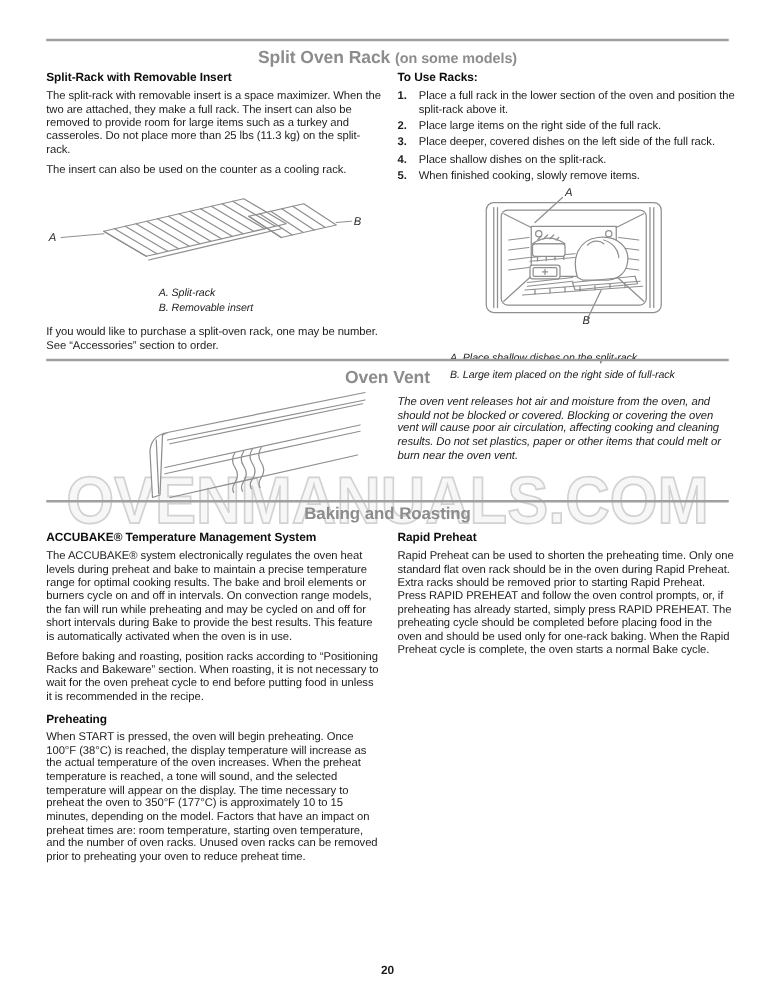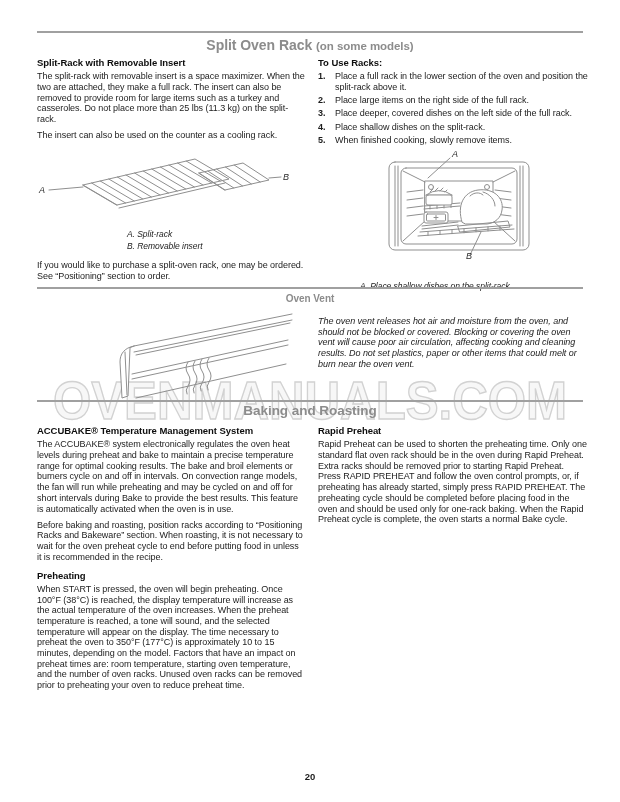--- a/index.html
+++ b/index.html
@@ -12,21 +12,21 @@
   #rule-top  { top:31px;  height:2px; }
   #rule-vent { top:287px; height:1.5px; }
   #rule-bake { top:400px; height:1.5px; }
 
   .section-title {
     position:absolute; left:0; width:620px; text-align:center;
     color:#8c8c8c; font-weight:bold; z-index:2; white-space:nowrap;
   }
   #title-split { top:37px; font-size:14px; }
   #title-split .suffix { font-size:11.5px; }
-  #title-vent  { top:293px; font-size:10px; }
+  #title-vent  { top:293px; font-size:14px; }
   #title-bake  { top:403px; font-size:13.5px; }
 
   .col { position:absolute; z-index:2; font-size:9px; line-height:1.19; }
   .subhead { font-size:9.5px; font-weight:bold; color:#0e0e0e; margin:0 0 3px 0; }
   .col p { margin:0 0 5.5px 0; }
 
   .step { display:flex; margin-bottom:2.5px; }
   .step .num { width:17px; flex:none; font-weight:bold; }
   .step .txt { flex:1; }
 
@@ -86,21 +86,21 @@
       <line class="ln" x1="232" y1="31" x2="244" y2="30" stroke="#444"></line>
       <text x="2" y="46">A</text>
       <text x="246" y="33">B</text>
     </svg>
 
     <div class="fig-caption" id="rack-captions">
       <div>A.  Split-rack</div>
       <div>B.  Removable insert</div>
     </div>
 
-    <p>If you would like to purchase a split-oven rack, one may be ordered. See “Positioning” section to order.</p>
+    <p>If you would like to purchase a split-oven rack, one may be number. See “Accessories” section to order.</p>
   </div>
 
   <div class="col" style="left:318px; top:57px; width:270px;">
     <div class="subhead">To Use Racks:</div>
 
     <div class="step">
       <span class="num">1.</span>
       <span class="txt">Place a full rack in the lower section of the oven and position the split-rack above it.</span>
     </div>
     <div class="step">
@@ -145,20 +145,21 @@
         <path class="ln" d="M36,84 L128,77 M34,88 L130,81 M44,83.5 L44,87.5 M56,82.5 L56,86.5 M68,81.7 L68,85.7 M80,80.8 L80,84.8 M92,79.8 L92,83.8 M104,78.9 L104,82.9 M116,78 L116,82"></path>
       </g>
       <line class="ln" x1="66" y1="10" x2="44" y2="30" stroke="#444"></line>
       <line class="ln" x1="86" y1="107" x2="97" y2="84" stroke="#444"></line>
       <text x="68" y="9">A</text>
       <text x="82" y="111">B</text>
     </svg>
 
     <div class="fig-caption" id="oven-captions">
       <div>A.  Place shallow dishes on the split-rack.</div>
+      <div>B.  Large item placed on the right side of full-rack</div>
     </div>
   </div>
 
   <div class="rule" id="rule-vent"></div>
   <div class="section-title" id="title-vent">Oven Vent</div>
 
   <svg class="fig" id="fig-vent" width="200" height="92" viewBox="0 0 200 92">
     <g>
       <path class="ln" d="M40,38 L198,6 M40,44 L198,12 M42,47 L196,15"></path>
       <path class="ln" d="M38,66 L194,32 M38,71 L194,37"></path>

